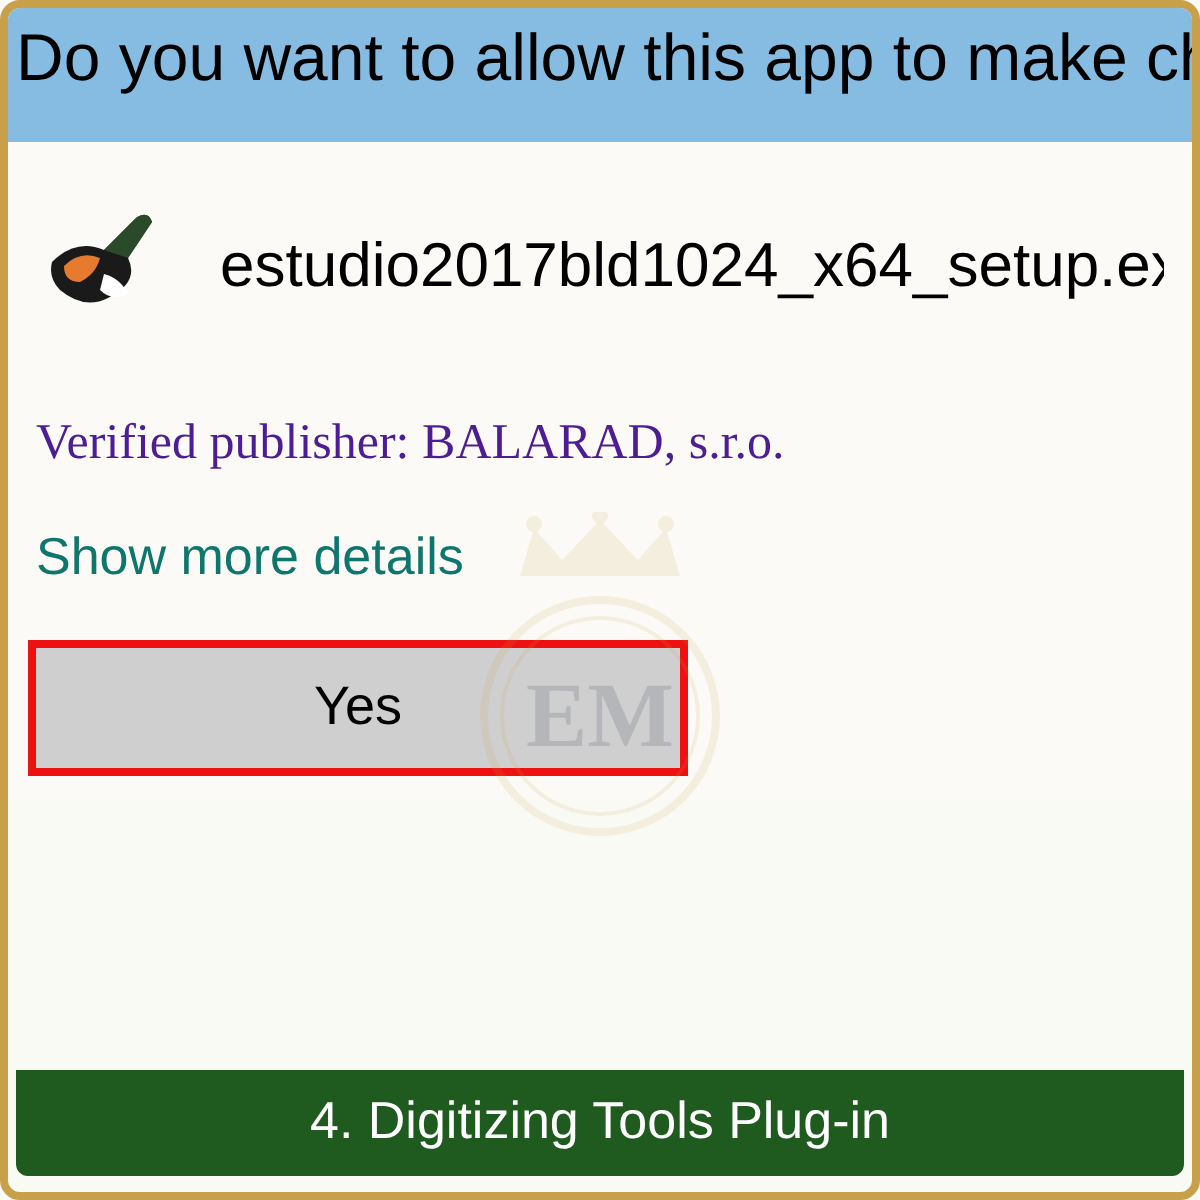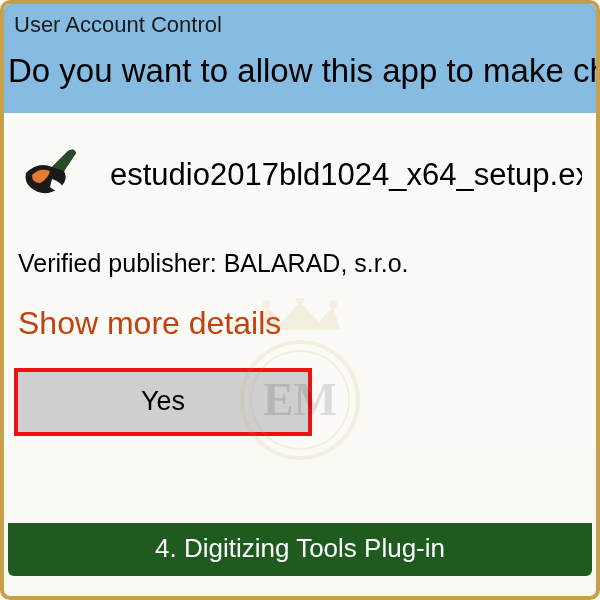--- a/index.html
+++ b/index.html
@@ -53,27 +53,28 @@
       flex-shrink: 0;
     }
     .app-name {
       font-size: 31px;
       color: #000;
       white-space: nowrap;
       overflow: hidden;
     }
     .publisher-info {
       font-size: 25px;
-      color: #000000;
+      color: #4c1d95;
       line-height: 1.35;
       margin-bottom: 24px;
+      font-family: Liberation Serif, serif;
     }
     .show-more {
-      color: #c2410c;
-      font-size: 32px;
+      color: #0f766e;
+      font-size: 26px;
       cursor: pointer;
       display: inline-block;
       margin-bottom: 26px;
     }
     .button-row {
       display: flex;
       gap: 0;
     }
     .uac-btn {
       flex: 1;
@@ -86,21 +87,21 @@
       justify-content: center;
       cursor: pointer;
       border: none;
     }
     .yes-highlight {
       border: 4px solid #e11;
       margin-left: -4px;
     }
     .caption-bar {
       position: absolute;
-      left: 4px; right: 4px; bottom: 20px;
+      left: 4px; right: 4px; bottom: 8px;
       background: #1f5a1f;
       color: #fff;
       text-align: center;
       font-size: 26px;
       padding: 10px 0 12px 0;
       border-radius: 0 0 6px 6px;
       margin-top: 12px;
     }
     .watermark {
       position: absolute;
@@ -139,23 +140,20 @@
       position: absolute;
       inset: 6px;
       border: 2px solid #c9a04a;
       border-radius: 50%;
     }
   </style>
 </head>
 <body>
 
 <div class="outer-border">
-  <div class="uac-header">
-    <span>User Account Control</span>
-  </div>
   <div class="uac-question">Do you want to allow this app to make changes to your device?</div>
 
   <div class="uac-body">
     <div class="watermark">
       <div class="crown">
         <svg viewBox="0 0 90 36">
             <path d="M5 32 L12 8 L26 24 L45 4 L64 24 L78 8 L85 32 Z" fill="#c9a04a"></path>
             <circle cx="12" cy="6" r="4" fill="#c9a04a"></circle>
             <circle cx="45" cy="2" r="4" fill="#c9a04a"></circle>
             <circle cx="78" cy="6" r="4" fill="#c9a04a"></circle>
@@ -180,19 +178,19 @@
       <div>
         <span>Verified publisher:</span>
         <span>BALARAD, s.r.o.</span>
       </div>
     </div>
 
     <div class="show-more">Show more details</div>
 
     <div class="button-row">
       <div class="yes-highlight">
-        <button class="uac-btn" style="width:290px">Yes</button>
+        <button class="uac-btn" style="width:322px">Yes</button>
       </div>
     </div>
   </div>
 
   <div class="caption-bar">4. Digitizing Tools Plug-in</div>
 </div>
 
 </body></html>

